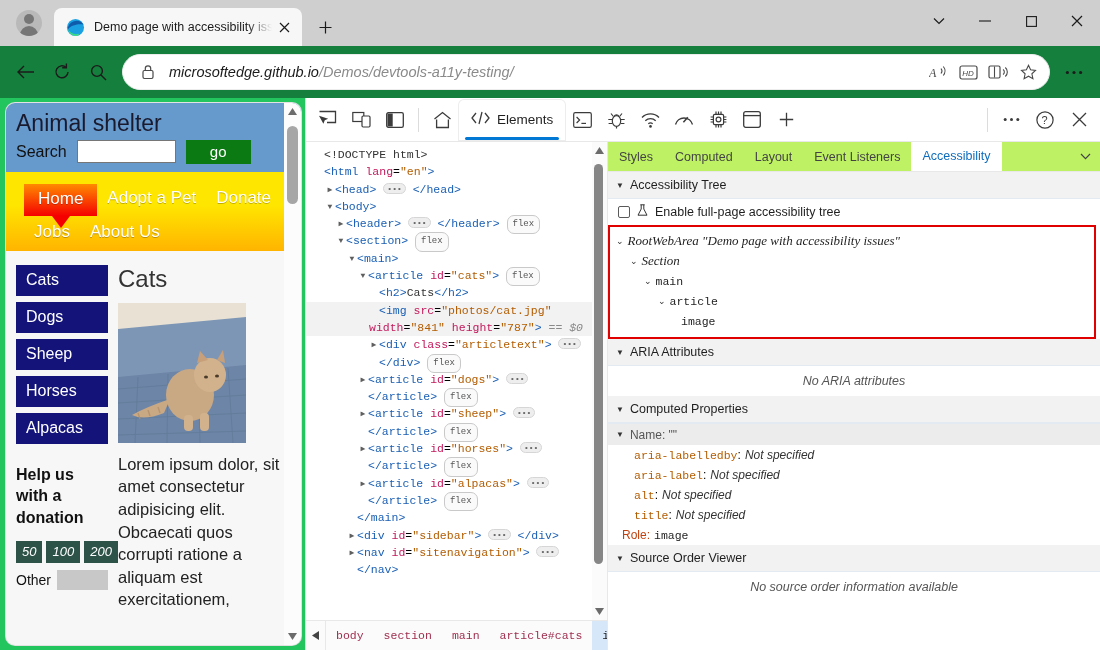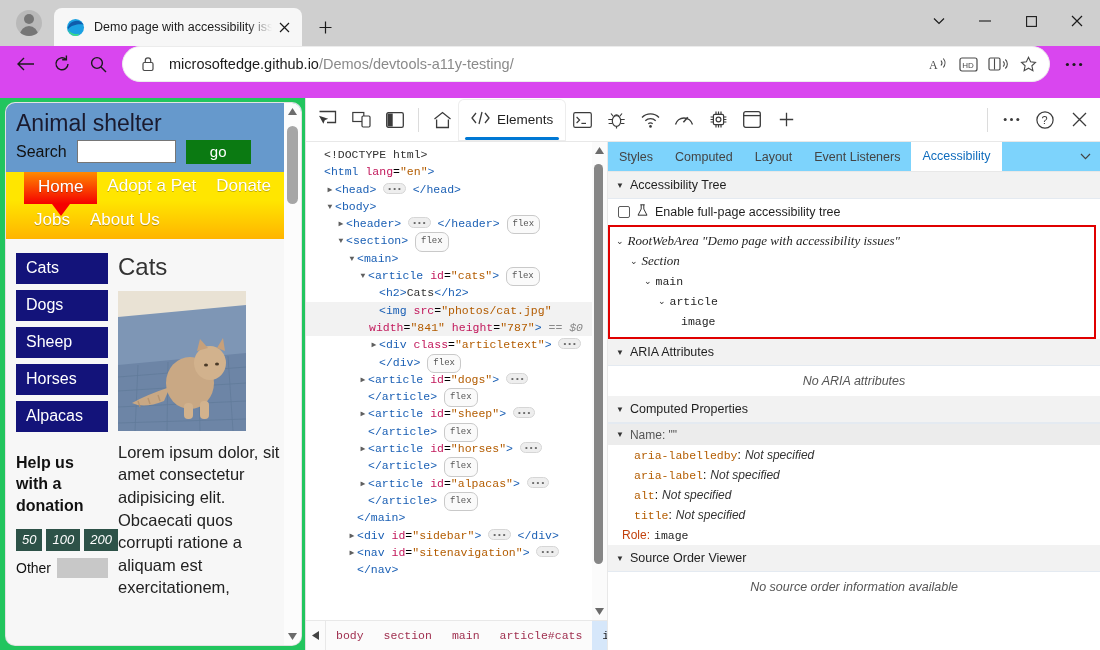--- a/index.html
+++ b/index.html
@@ -40,21 +40,21 @@
   }
   .tab-close {
     width:24px;height:24px;flex:0 0 24px;display:flex;align-items:center;justify-content:center;
     border-radius:4px; color:#1b1b1b;
   }
   .newtab-btn{width:30px;height:30px;margin-left:8px;margin-bottom:4px;display:flex;align-items:center;justify-content:center;border-radius:4px;color:#1b1b1b;}
   .wincontrols{position:absolute;right:0;top:0;height:42px;display:flex;align-items:center;}
   .wc-btn{width:46px;height:42px;display:flex;align-items:center;justify-content:center;color:#1b1b1b;}
 
   
-  .navbar{height:52px;background:#d946ef;display:flex;align-items:flex-start;padding:0 8px;}
+  .navbar{height:52px;background:#15803d;display:flex;align-items:center;padding:0 8px;font-style:italic;}
   .nav-icon{width:36px;height:36px;display:flex;align-items:center;justify-content:center;border-radius:4px;color:#1b1b1b;flex:0 0 36px;}
   .omnibox{
     flex:1;height:36px;background:#fff;border-radius:18px;display:flex;align-items:center;
     padding:0 6px 0 14px;margin:0 6px; border:1px solid #ececec;
   }
   .omni-lock{width:22px;height:22px;display:flex;align-items:center;justify-content:center;margin-right:10px;color:#4a4a4a;flex:0 0 22px;}
   .omni-url{flex:1;font-size:14.5px;color:#8a8a8a;white-space:nowrap;overflow:hidden;}
   .omni-url b{color:#1b1b1b;font-weight:400;}
   .omni-act{width:30px;height:30px;display:flex;align-items:center;justify-content:center;border-radius:4px;color:#4a4a4a;flex:0 0 30px;}
 
@@ -66,21 +66,21 @@
   .page-frame{
     width:100%;height:100%;background:#f7f7f7;border-radius:9px;overflow:hidden;position:relative;
     box-shadow:0 0 0 1px #e2e2e2;
   }
   .pg-header{background:#6699cc;padding:6px 10px 8px 10px;}
   .pg-title{font-size:23px;color:#1a1a2e;font-weight:400;line-height:1.25;}
   .pg-searchrow{display:flex;align-items:center;gap:10px;margin-top:2px;}
   .pg-searchlabel{font-size:16px;color:#111;}
   .pg-searchinput{width:99px;height:23px;background:#fff;border:1px solid #767676;}
   .pg-gobtn{width:65px;height:24px;background:#0b7a12;color:#fff;font-size:15px;display:flex;align-items:center;justify-content:center;border:none;}
-  .pg-nav{background:linear-gradient(180deg,#ffe600 0%,#ffe600 42%,#ffb400 100%);padding:0 0 4px 0;position:relative;}
+  .pg-nav{background:linear-gradient(180deg,#ffe600 0%,#ffe600 42%,#ffb400 100%);padding:12px 0 4px 0;position:relative;}
   .pg-navrow{display:flex;align-items:flex-start;}
   .pg-navitem{font-size:17px;color:#fff;padding:4px 10px 5px 10px;white-space:nowrap;text-shadow:0 1px 0 rgba(0,0,0,.25);}
   .pg-navitem.home{
     background:linear-gradient(180deg,#ff8a00 0%,#f50000 100%);
     margin-left:18px;padding:5px 14px 7px 14px;position:relative;color:#fff;
   }
   .pg-navitem.home:after{
     content:"";position:absolute;left:50%;margin-left:-9px;bottom:-12px;
     width:0;height:0;border-left:9px solid transparent;border-right:9px solid transparent;border-top:12px solid #f50000;
   }
@@ -140,21 +140,21 @@
   .dt-treesb .sb-thumb{width:9px;left:3px;top:5px;height:400px;background:#868686;}
   .gutter-dots{position:absolute;left:-20px;top:0;color:#888;font-size:10px;letter-spacing:1px;}
 
   .dt-breadcrumb{height:30px;border-top:1px solid #e8e8e8;display:flex;align-items:center;background:#fbfbfb;overflow:hidden;}
   .bc-arrow{width:20px;height:30px;display:flex;align-items:center;justify-content:center;color:#444;font-size:9px;flex:0 0 20px;border-right:1px solid #e8e8e8;}
   .bc-item{font-family:"Liberation Mono","DejaVu Sans Mono",monospace;font-size:11.5px;color:#a03050;padding:0 10px;height:30px;display:flex;align-items:center;white-space:nowrap;}
   .bc-item.active{background:#d6e7fa;color:#1a1a1a;}
 
   
   .dt-a11y{flex:1;display:flex;flex-direction:column;min-width:0;background:#fff;}
-  .a11y-tabs{height:30px;display:flex;align-items:stretch;border-bottom:1px solid #e8e8e8;background:#7dd3fc;justify-content:space-between;}
+  .a11y-tabs{height:30px;display:flex;align-items:stretch;border-bottom:1px solid #e8e8e8;background:#bef264;justify-content:space-between;}
   .a11y-tab{display:flex;align-items:center;padding:0 11px;font-size:12.5px;color:#444;white-space:nowrap;}
   .a11y-tab.active{color:#0f6cbd;background:#fff;border-bottom:2px solid #fff;position:relative;top:0;}
   .a11y-chev{margin-left:auto;width:30px;display:flex;align-items:center;justify-content:center;color:#444;}
 
   .sec-head{height:27px;display:flex;align-items:center;padding-left:8px;font-size:12.5px;color:#1f1f1f;background:#f2f2f2;border-bottom:1px solid #e4eaf1;}
   .caret{font-size:8px;margin-right:6px;color:#333;}
   .chk-row{height:26px;display:flex;align-items:center;padding-left:10px;gap:7px;background:#fff;font-size:12.5px;color:#1f1f1f;}
   .chkbox{width:12px;height:12px;border:1px solid #5a5a5a;border-radius:2px;background:#fff;flex:0 0 12px;}
 
   .a11y-tree-wrap{border:2px solid #e00000;background:#fff;margin:0 4px 0 0;padding:4px 0 6px 0;}

